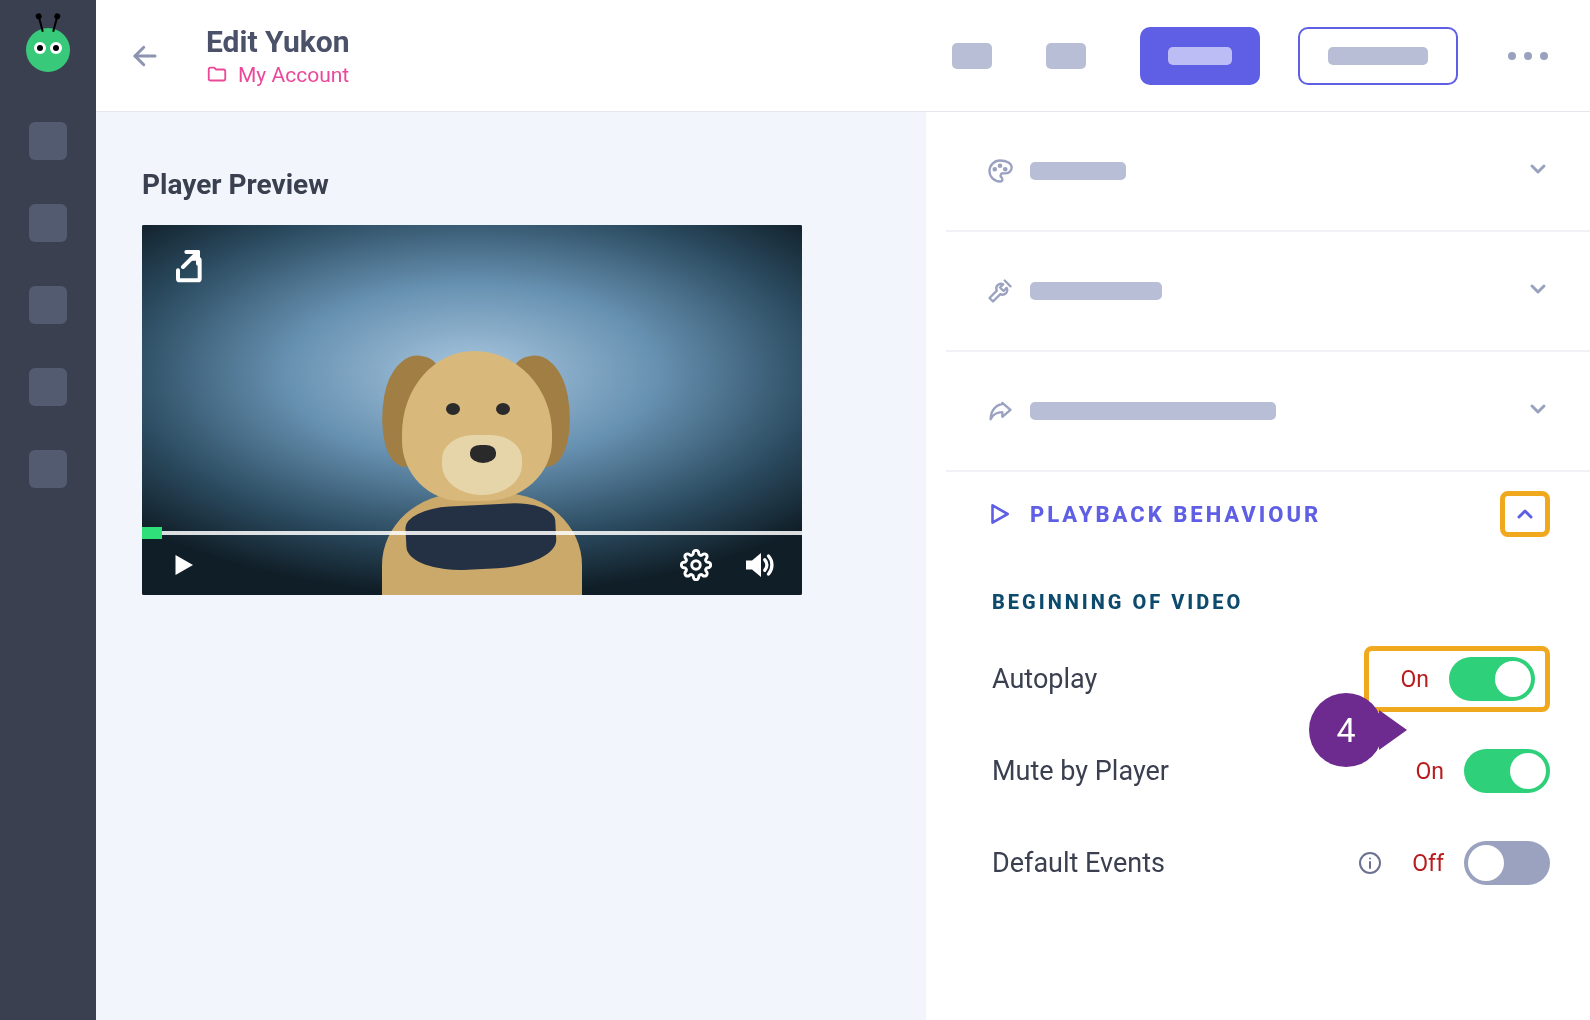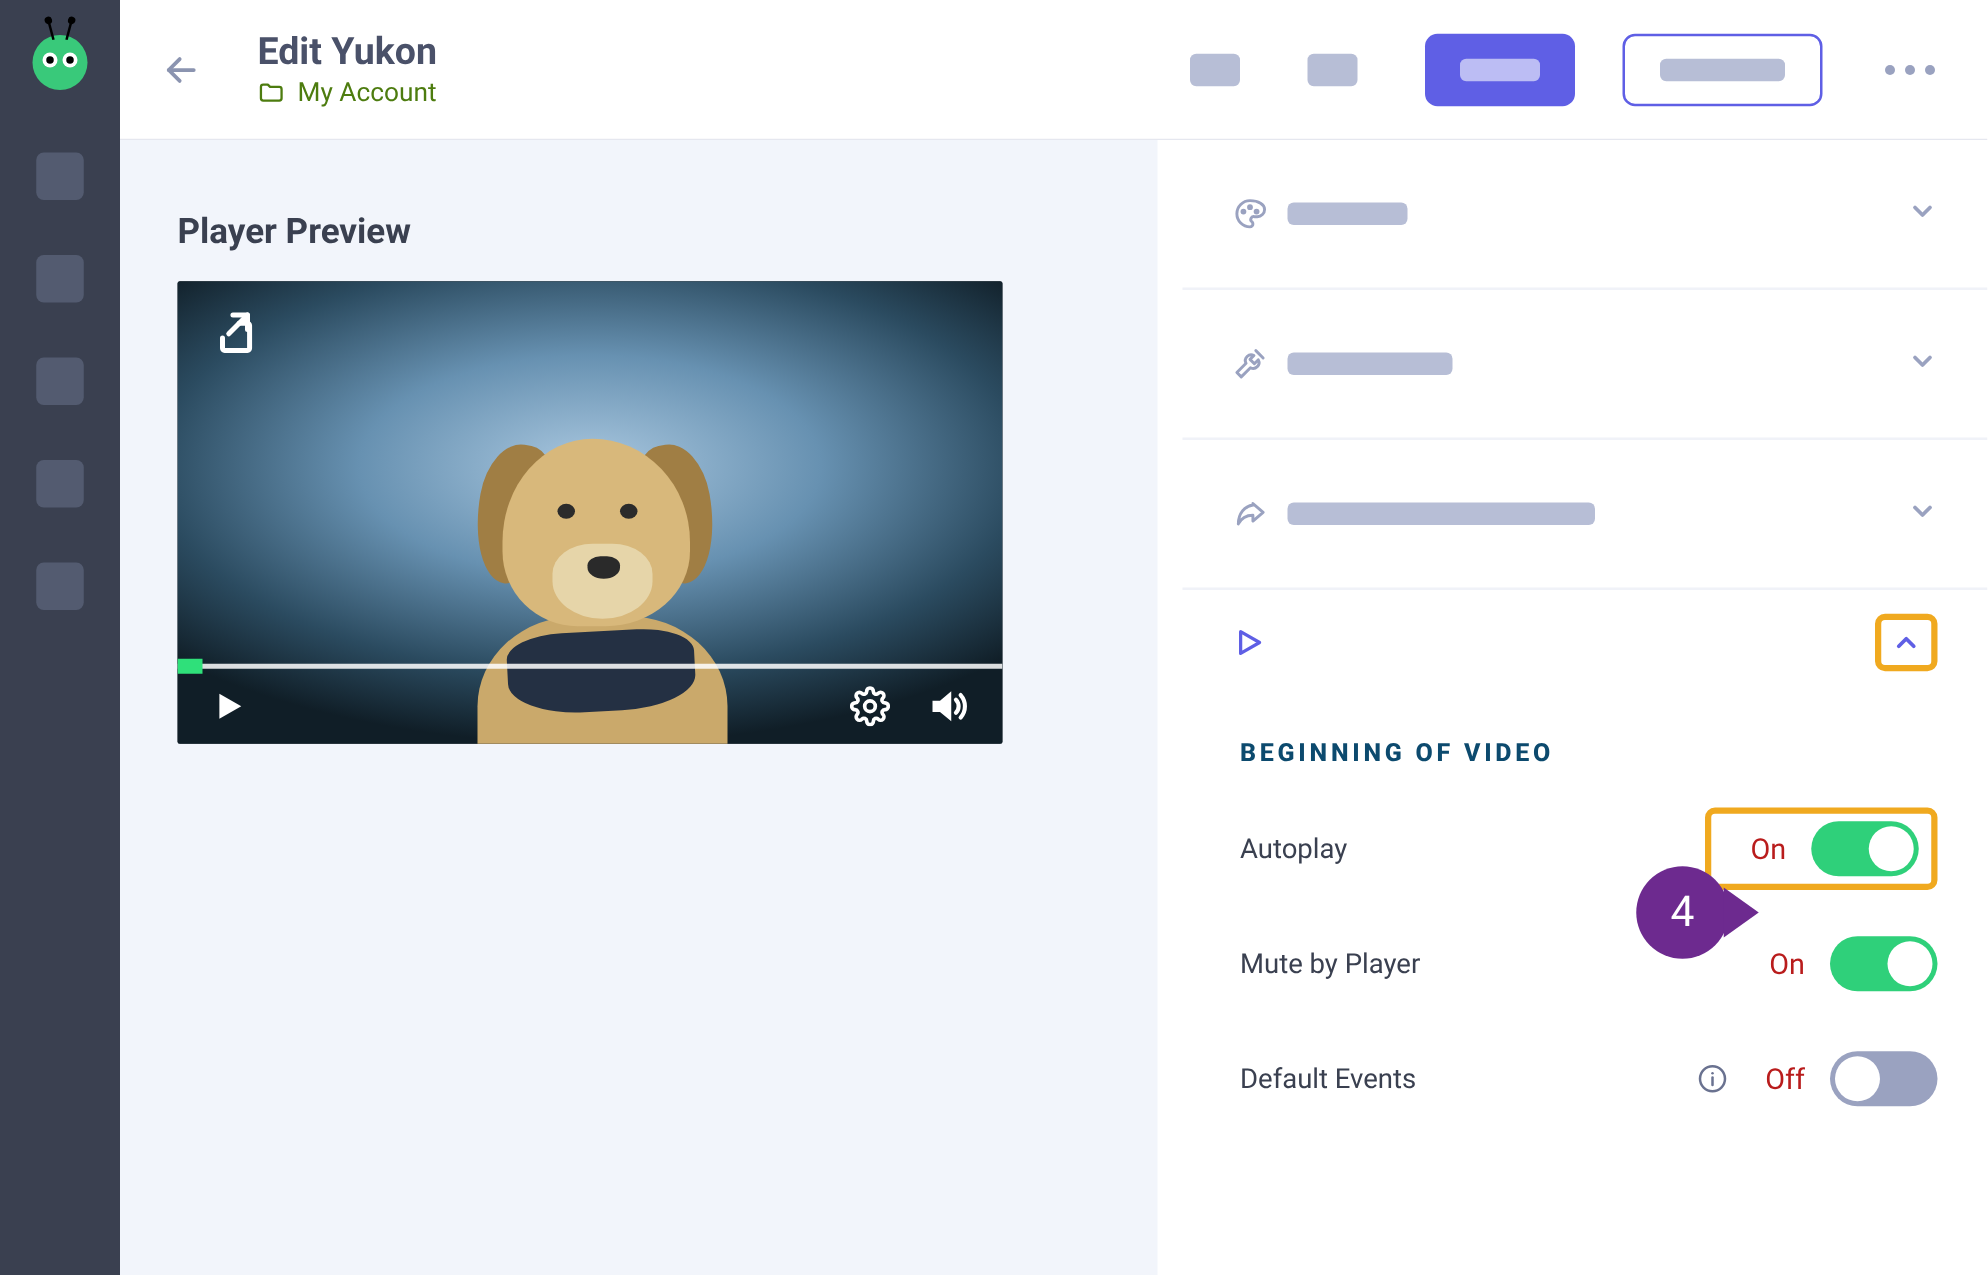--- a/index.html
+++ b/index.html
@@ -19,21 +19,21 @@
 .rail .sq { width: 38px; height: 38px; background: #535b70; border-radius: 6px; margin-bottom: 44px; }
 
 
 .main { flex: 1; display: flex; flex-direction: column; }
 
 
 .topbar { height: 112px; border-bottom: 1px solid #e5e7ef; display: flex; align-items: center; padding: 0 30px; gap: 24px; }
 .back { width: 38px; height: 38px; display: flex; align-items: center; justify-content: center; cursor: pointer; color: #8b94b0; margin-right: 18px; }
 .title-block { display: flex; flex-direction: column; }
 .title { font-size: 30px; font-weight: 700; color: #4a5169; }
-.crumb { display: flex; align-items: center; gap: 10px; color: #4d7c0f; font-size: 21px; margin-top: 4px; }
+.crumb { display: flex; align-items: center; gap: 10px; color: #ec4899; font-size: 21px; margin-top: 4px; }
 .topbar .spacer { flex: 1; }
 .topbar .ph-sm { width: 40px; height: 26px; background: #b7bed6; border-radius: 5px; margin-right: 30px; }
 .topbar .btn { height: 58px; border-radius: 10px; display: flex; align-items: center; justify-content: center; padding: 0 28px; margin-right: 14px; }
 .topbar .btn.solid { background: #5f5fe5; }
 .topbar .btn.solid .bar { width: 64px; height: 18px; background: #bcbdf4; border-radius: 5px; }
 .topbar .btn.outline { background: #fff; border: 2px solid #5f5fe5; }
 .topbar .btn.outline .bar { width: 100px; height: 18px; background: #b7bed6; border-radius: 5px; }
 .topbar .more { display: flex; gap: 8px; padding: 0 12px; cursor: pointer; }
 .topbar .more .dot { width: 8px; height: 8px; border-radius: 50%; background: #9aa2c0; }
 
@@ -72,21 +72,21 @@
 .acc-row .chev { margin-left: auto; color: #9aa2c0; }
 .acc-row.expanded { height: 84px; border-bottom: none; }
 .acc-row.expanded .icon-holder svg { stroke: #5f5fe5; }
 .acc-title { font-size: 22px; font-weight: 800; letter-spacing: 3px; color: #5f5fe5; }
 .highlight-box { border: 5px solid #f0a91f; border-radius: 8px; padding: 6px 8px; display: flex; align-items: center; justify-content: center; }
 .acc-row .chev.up-highlight { margin-left: auto; }
 
 .section-body { padding: 0 40px 40px 40px; }
 .subhead { font-size: 20px; font-weight: 800; letter-spacing: 3px; color: #0c4a6e; margin: 34px 0 28px 6px; }
 .setting-line { display: flex; align-items: center; height: 74px; }
-.setting-label { font-size: 22px; color: #3a4050; flex: 1; padding-left: 6px; }
+.setting-label { font-size: 27px; color: #3a4050; flex: 1; padding-left: 6px; }
 .info-icn { color: #6a7290; margin-right: 12px; display: flex; }
 .state-text { font-size: 23px; color: #b91c1c; margin-right: 20px; min-width: 50px; text-align: right; }
 .toggle { width: 86px; height: 44px; border-radius: 22px; position: relative; cursor: pointer; }
 .toggle .knob { position: absolute; top: 4px; width: 36px; height: 36px; border-radius: 50%; background: #fff; }
 .toggle.on { background: #2fd07a; } .toggle.on .knob { right: 4px; }
 .toggle.off { background: #9aa2c0; } .toggle.off .knob { left: 4px; }
 
 
 .callout { position: absolute; left: -60px; top: 42px; display: flex; align-items: center; pointer-events: none; }
 .callout .bubble { width: 74px; height: 74px; border-radius: 50%; background: #6d2a8f; color: #fff; display: flex; align-items: center; justify-content: center; font-size: 34px; font-weight: 400; }
@@ -247,20 +247,21 @@
               </svg>
           </div>
         </div>
 
         <div class="acc-row expanded">
           <div class="icon-holder">
             <svg width="26" height="26" viewBox="0 0 24 24" fill="none" stroke="#5f5fe5" stroke-width="2.4" stroke-linejoin="round">
                 <polygon points="6 4 20 12 6 20 6 4"></polygon>
               </svg>
           </div>
+          <div class="acc-title">PLAYBACK BEHAVIOUR</div>
           <div class="chev up-highlight">
             <div class="highlight-box">
               <svg width="24" height="24" viewBox="0 0 24 24" fill="none" stroke="#5f5fe5" stroke-width="3" stroke-linecap="round" stroke-linejoin="round">
                   <polyline points="6 15 12 9 18 15"></polyline>
                 </svg>
             </div>
           </div>
         </div>
 
         <div class="section-body">

